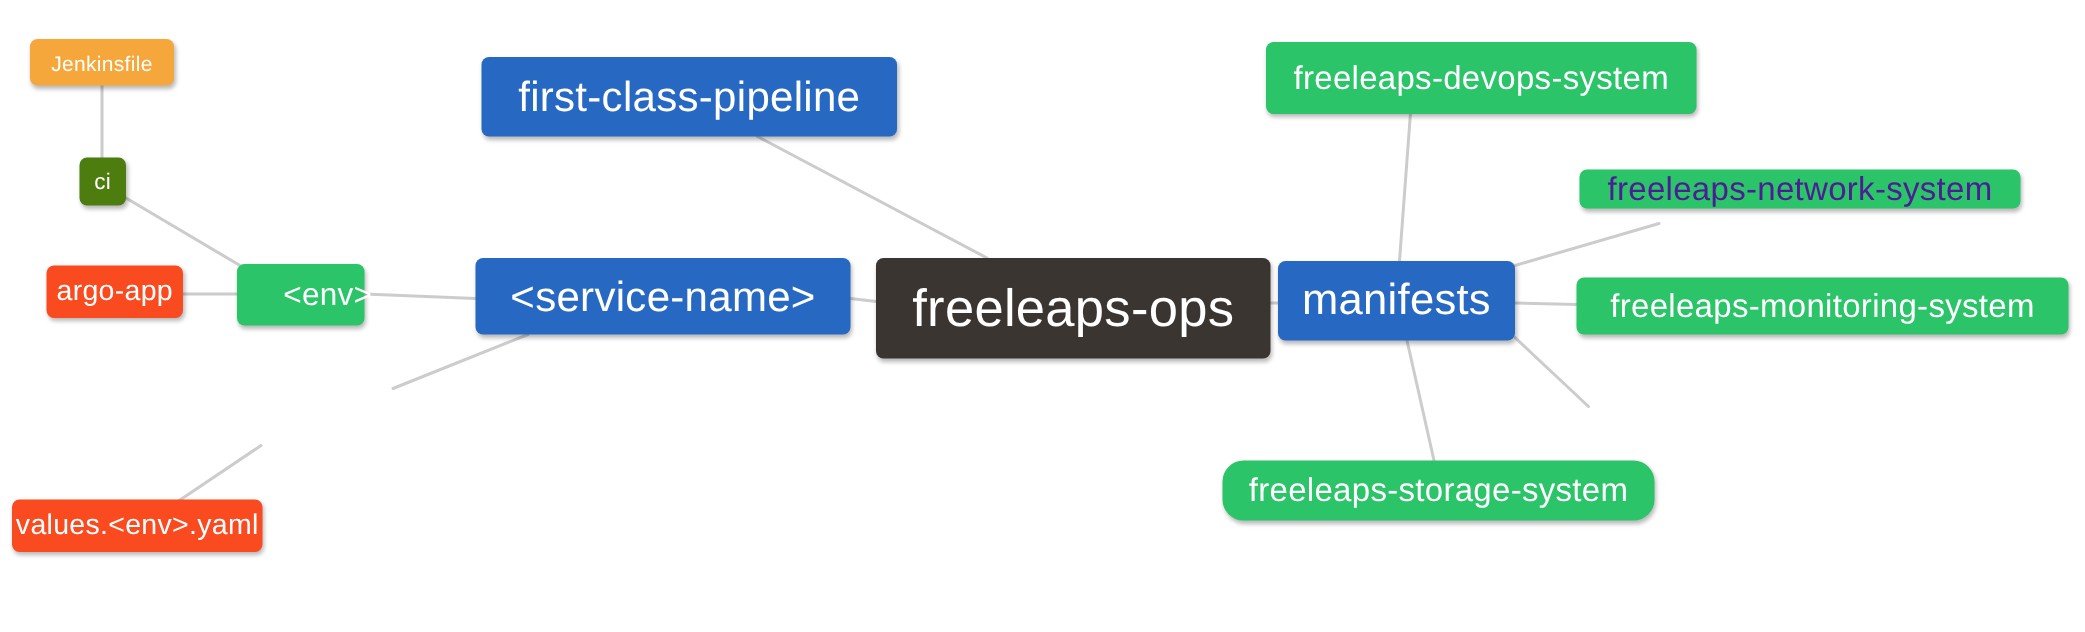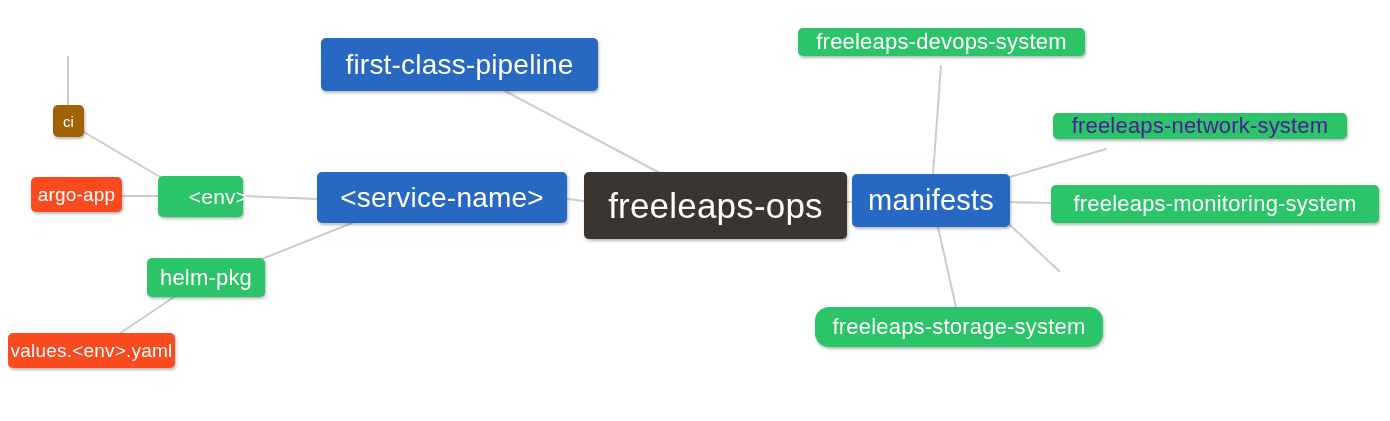--- a/index.html
+++ b/index.html
@@ -57,27 +57,27 @@
       <line x1="505" y1="91" x2="658" y2="172" stroke="#CCCCCC" stroke-width="2" stroke-linecap="round"></line>
       <line x1="567" y1="199" x2="584" y2="201" stroke="#CCCCCC" stroke-width="2" stroke-linecap="round"></line>
       <line x1="847" y1="202" x2="852" y2="202" stroke="#CCCCCC" stroke-width="2" stroke-linecap="round"></line>
       <line x1="933" y1="174" x2="941" y2="66" stroke="#CCCCCC" stroke-width="2" stroke-linecap="round"></line>
       <line x1="1010" y1="177" x2="1106" y2="149" stroke="#CCCCCC" stroke-width="2" stroke-linecap="round"></line>
       <line x1="1010" y1="202" x2="1051" y2="203" stroke="#CCCCCC" stroke-width="2" stroke-linecap="round"></line>
       <line x1="1010" y1="225" x2="1059" y2="271" stroke="#CCCCCC" stroke-width="2" stroke-linecap="round"></line>
       <line x1="938" y1="227" x2="956" y2="307" stroke="#CCCCCC" stroke-width="2" stroke-linecap="round"></line>
     </svg>
   <div id="nodes">
-      <div class="node" style="left: 53px; top: 105px; width: 31px; height: 32px; font-size: 15px; background: #a16207; color: rgb(255, 255, 255);">ci</div>
+      <div class="node" style="left: 20px; top: 26px; width: 96px; height: 31px; font-size: 14px; background: rgb(246, 167, 59); color: rgb(255, 255, 255);">Jenkinsfile</div>
+      <div class="node" style="left: 53px; top: 105px; width: 31px; height: 32px; font-size: 15px; background: #4d7c0f; color: rgb(255, 255, 255);">ci</div>
       <div class="node" style="left: 31px; top: 177px; width: 91px; height: 35px; font-size: 19px; background: rgb(250, 74, 31); color: rgb(255, 255, 255);">argo-app</div>
       <div class="node" style="left: 158px; top: 176px; width: 85px; height: 41px; font-size: 21px; background: rgb(43, 196, 104); color: rgb(255, 255, 255); padding-left: 36px;">&lt;env&gt;</div>
-      <div class="node" style="left: 147px; top: 258px; width: 118px; height: 39px; font-size: 22px; background: rgb(43, 196, 104); color: rgb(255, 255, 255);">helm-pkg</div>
       <div class="node" style="left: 8px; top: 333px; width: 167px; height: 35px; font-size: 19px; background: rgb(250, 74, 31); color: rgb(255, 255, 255);">values.&lt;env&gt;.yaml</div>
       <div class="node" style="left: 321px; top: 38px; width: 277px; height: 53px; font-size: 28px; background: rgb(39, 104, 195); color: rgb(255, 255, 255);">first-class-pipeline</div>
       <div class="node" style="left: 317px; top: 172px; width: 250px; height: 51px; font-size: 28px; background: rgb(39, 104, 195); color: rgb(255, 255, 255);">&lt;service-name&gt;</div>
       <div class="node" style="left: 584px; top: 172px; width: 263px; height: 67px; font-size: 35px; background: rgb(58, 53, 49); color: rgb(255, 255, 255);">freeleaps-ops</div>
       <div class="node" style="left: 852px; top: 174px; width: 158px; height: 53px; font-size: 29px; background: rgb(39, 104, 195); color: rgb(255, 255, 255);">manifests</div>
-      <div class="node" style="left: 798px; top: 28px; width: 287px; height: 28px; font-size: 22px; background: rgb(43, 196, 104); color: rgb(255, 255, 255);">freeleaps-devops-system</div>
+      <div class="node" style="left: 844px; top: 28px; width: 287px; height: 48px; font-size: 22px; background: rgb(43, 196, 104); color: rgb(255, 255, 255);">freeleaps-devops-system</div>
       <div class="node" style="left: 1053px; top: 113px; width: 294px; height: 26px; font-size: 22px; background: rgb(43, 196, 104); color: #4c1d95;">freeleaps-network-system</div>
       <div class="node" style="left: 1051px; top: 185px; width: 328px; height: 38px; font-size: 22px; background: rgb(43, 196, 104); color: rgb(255, 255, 255);">freeleaps-monitoring-system</div>
       <div class="node" style="left: 815px; top: 307px; width: 288px; height: 40px; font-size: 22px; background: rgb(43, 196, 104); color: rgb(255, 255, 255); border-radius: 14px;">freeleaps-storage-system</div>
     </div>
 </div>
 
 </body></html>

